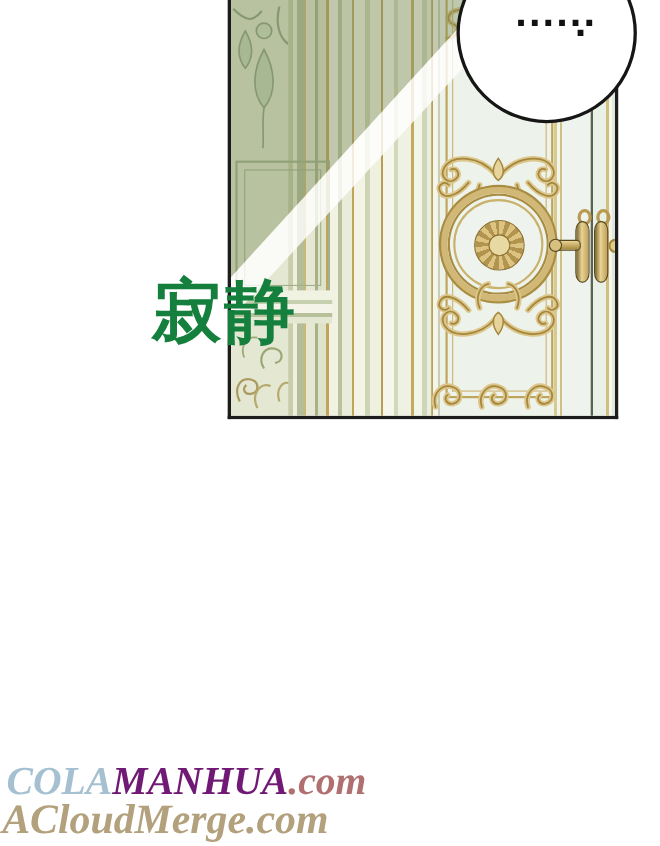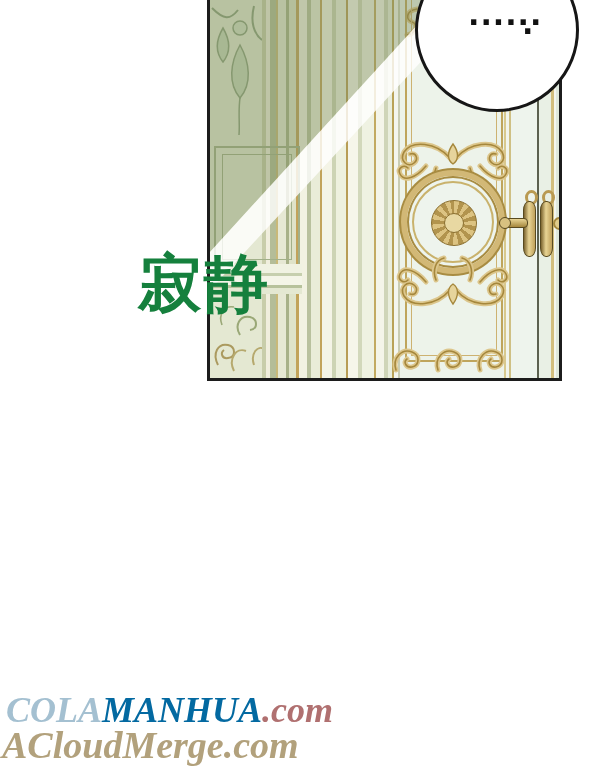--- a/index.html
+++ b/index.html
@@ -87,21 +87,21 @@
   .dot2{position:absolute;left:104px;top:58px;color:#111;
         font:900 30px/30px "DejaVu Sans",sans-serif;}
 
   
   .sfx{position:absolute;left:138px;top:252px;z-index:40;color:#15803d;
        font:900 64px/1 "DejaVu Sans",sans-serif;letter-spacing:2px;}
 
   
   .wm1{position:absolute;left:6px;top:692px;font:italic 900 36px/1 "Liberation Serif",serif;white-space:nowrap;}
   .wm1a{color:#a4c0d1;}
-  .wm1b{color:#0369a1;}
+  .wm1b{color:#701a75;}
   .wm1c{color:#b07070;}
   .wm2{position:absolute;left:2px;top:726px;font:italic 900 38px/1 "Liberation Serif",serif;
        color:#b2a17c;white-space:nowrap;}
 
   svg{display:block;}
 </style>
 </head>
 <body>
 
 <div class="page">

